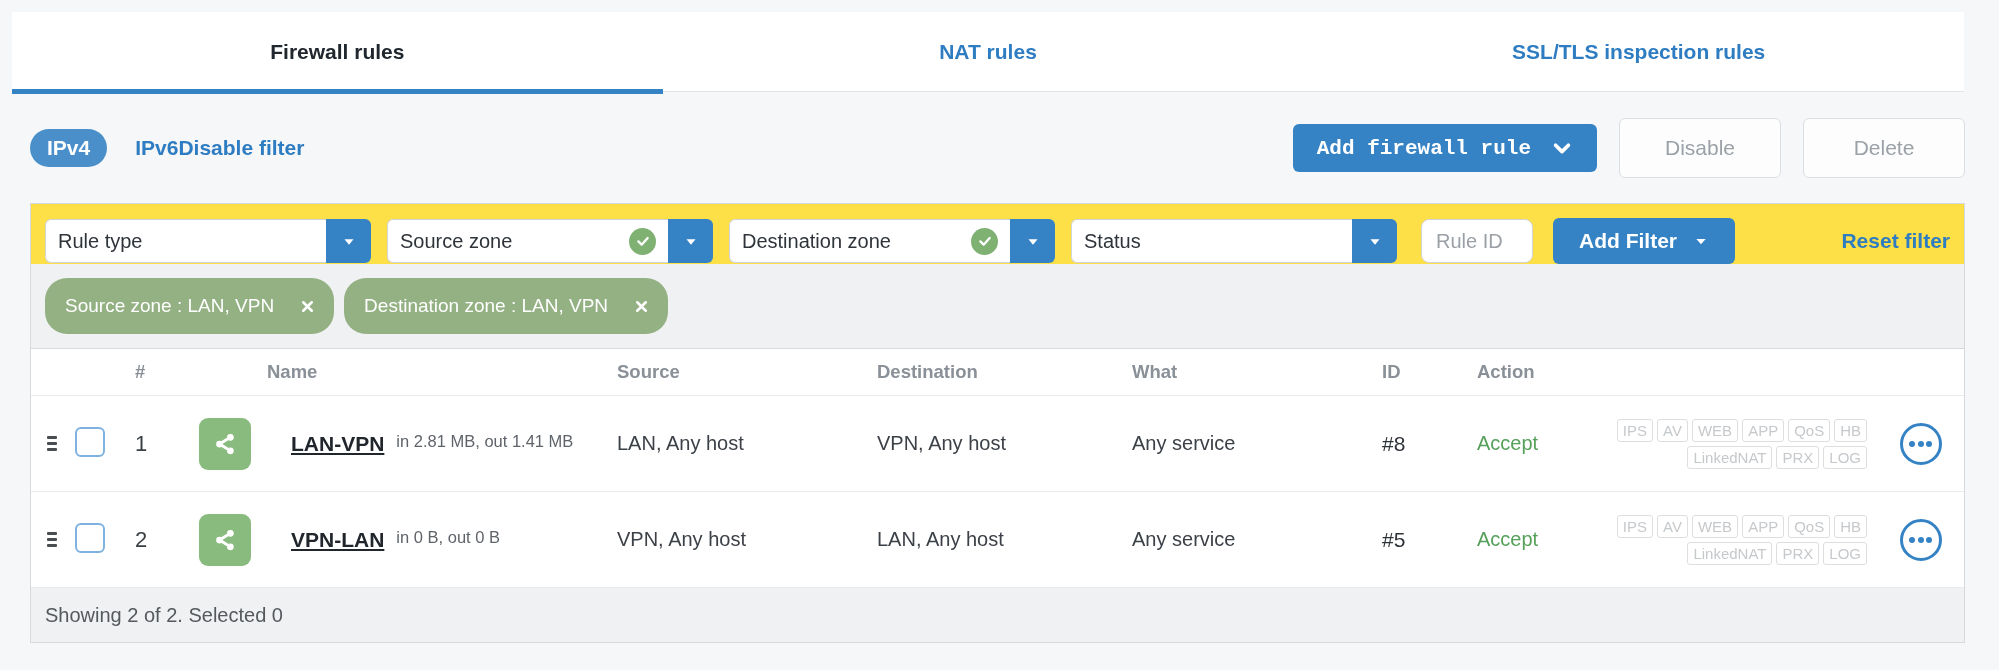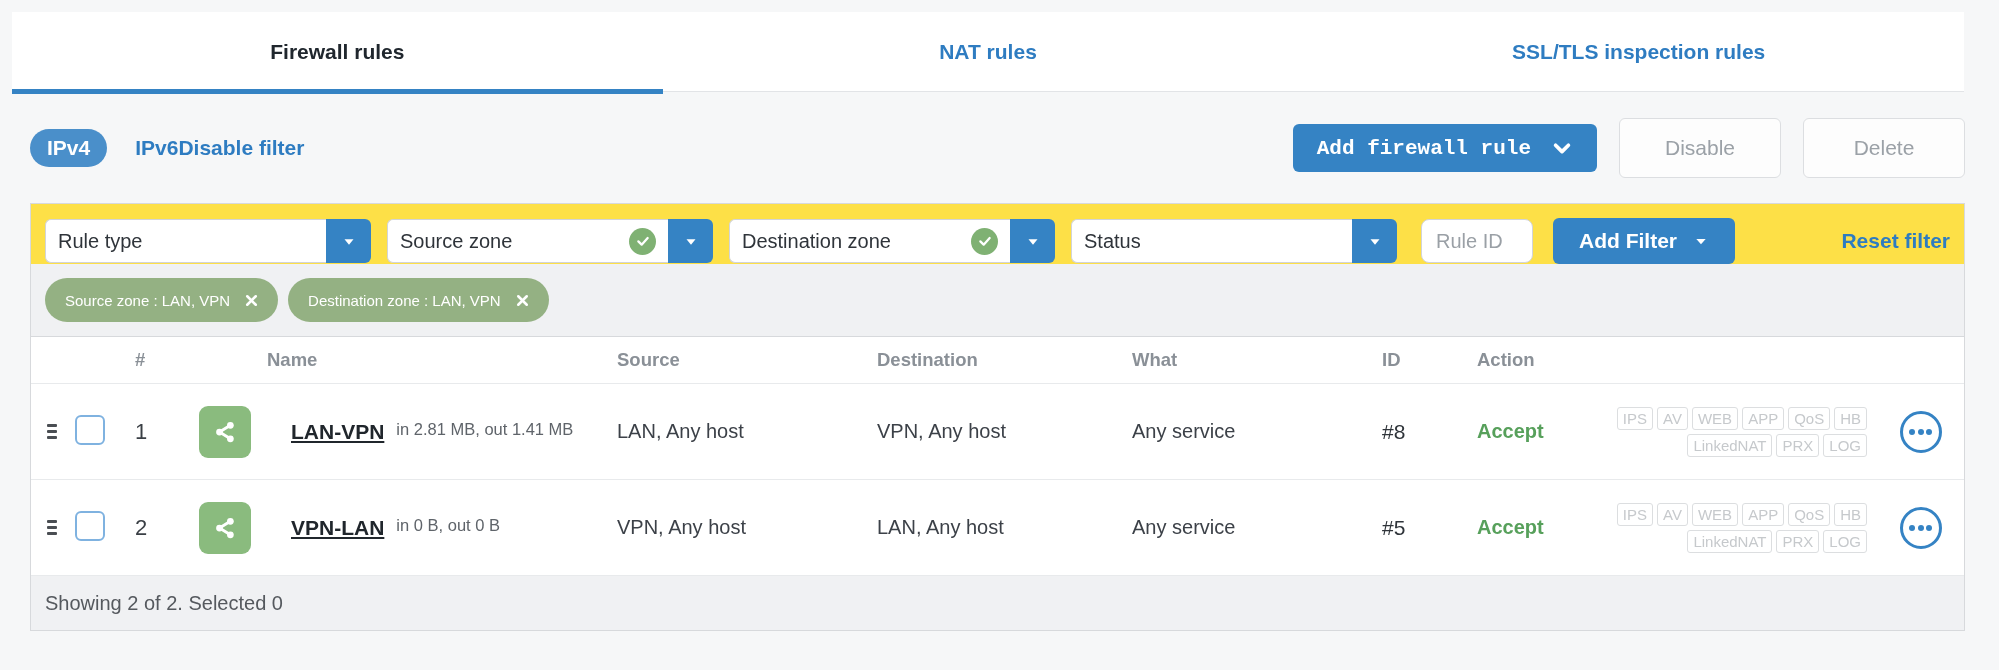--- a/index.html
+++ b/index.html
@@ -83,23 +83,23 @@
   }
   .ruleid-input::placeholder { color:#9aa0a6; }
   .btn-addfilter {
     margin-left:20px; height:46px; padding:0 26px; background:var(--accent-blue,#3583c4);
     color:#fff; border:none; border-radius:6px; cursor:pointer; font-family:inherit;
     font-size:21px; font-weight:700; display:flex; align-items:center; gap:16px;
   }
   .reset-filter { margin-left:auto; font-size:21px; }
   .chips { background:#f0f1f3; padding:14px; display:flex; gap:10px; border-bottom:1px solid #d7d9dc; }
   .chip {
-    background: var(--chip-green,#94b183); color:#fff; height:44px; border-radius:22px;
-    display:flex; align-items:center; gap:13px; padding:0 18px 0 20px;
-    font-size:15px; cursor:default;
+    background: var(--chip-green,#94b183); color:#fff; height:56px; border-radius:22px;
+    display:flex; align-items:center; gap:25px; padding:0 18px 0 20px;
+    font-size:19px; cursor:default;
   }
   .chip .x { display:flex; cursor:pointer; }
   
   .grid {
     display:grid;
     grid-template-columns: 36px 60px 70px 70px 330px 260px 255px 250px 95px 120px 300px 1fr;
     align-items:center;
   }
   .thead { height:47px; border-bottom:1px solid #e8eaec; }
   .th { font-size:18.5px; color:#8a9097; font-weight:700; }
@@ -121,21 +121,21 @@
     display:flex; align-items:center; justify-content:center; margin-left:2px;
   }
   .namecell { display:flex; flex-direction:row; gap:12px;margin-left:24px; }
   .rname {
     font-size:21px; font-weight:700; color:#20262c; text-decoration:underline;
     cursor:pointer; align-self:flex-start;
   }
   .traffic { font-size:16.5px; color:#5f646a; }
   .cellv { font-size:20px; color:#3c4148; }
   .idv { font-size:21px; color:#2f343a; }
-  .accept { font-size:20px; font-weight:700; color:var(--accept-green,#57a05b); }
+  .accept { font-size:20px; font-weight:400; color:var(--accept-green,#57a05b); }
   .features { display:flex; flex-wrap:wrap; justify-content:flex-end; gap:4px; width:280px; margin:0 auto 0 10px; }
   .badge {
     border:1px solid #dcdee0; color:#c6c9cc; font-size:15px; line-height:21px;
     padding:0 5px; border-radius:3px; background:#fff; white-space:nowrap;
   }
   .menucell { display:flex; justify-content:center; }
   .ellipsis {
     width:42px; height:42px; border-radius:50%; border:3px solid var(--accent-blue,#3583c4);
     background:#fff; display:flex; align-items:center; justify-content:center; gap:2.5px;
     cursor:pointer;

